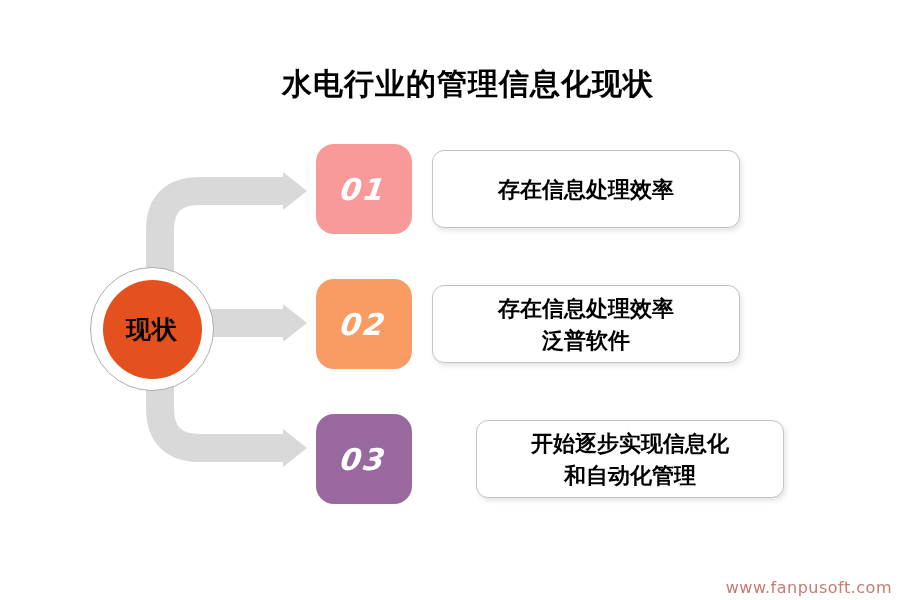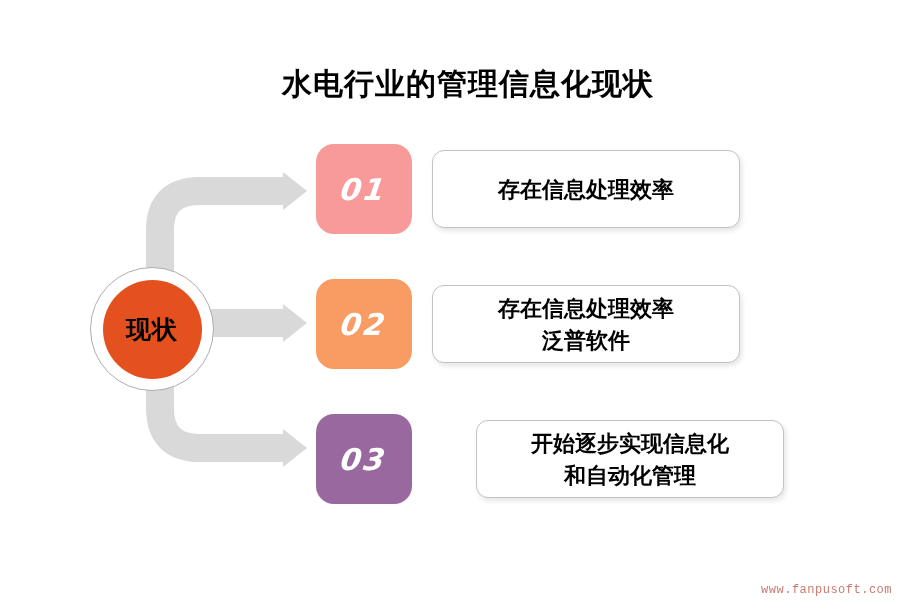--- a/index.html
+++ b/index.html
@@ -43,21 +43,21 @@
   }
   .textbox div{
     font-size:22px;font-weight:bold;color:#000000;line-height:32px;text-align:center;
   }
   .watermark{
     position:absolute;right:8px;bottom:3px;text-align:right;
     font-family:"DejaVu Sans","Liberation Sans",sans-serif;
   }
   .brand-row{display:flex;align-items:center;justify-content:flex-end;gap:2px;}
   .brand-name{font-size:23px;font-weight:bold;letter-spacing:1px;}
-  .brand-url{font-size:12px;letter-spacing:0.5px;margin-top:-2px;font-family:Liberation Mono, monospace;}
+  .brand-url{font-size:16px;letter-spacing:0.5px;margin-top:-2px;}
 </style>
 </head>
 <body>
 
 <div class="canvas">
 
   <div class="title">水电行业的管理信息化现状</div>
 
   <svg class="arrows" viewBox="0 0 900 600" xmlns="http://www.w3.org/2000/svg">
     <path class="arrow-line" d="M160 330 L160 230 Q160 191 200 191 L283 191" style="stroke: rgb(217, 217, 217);"></path>

